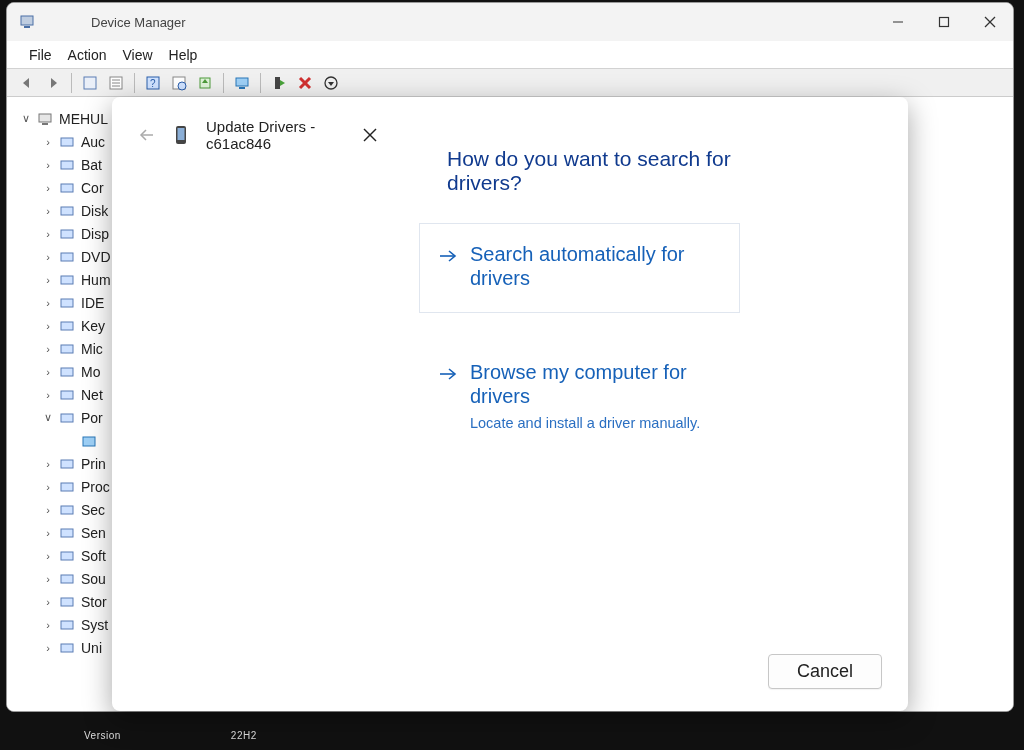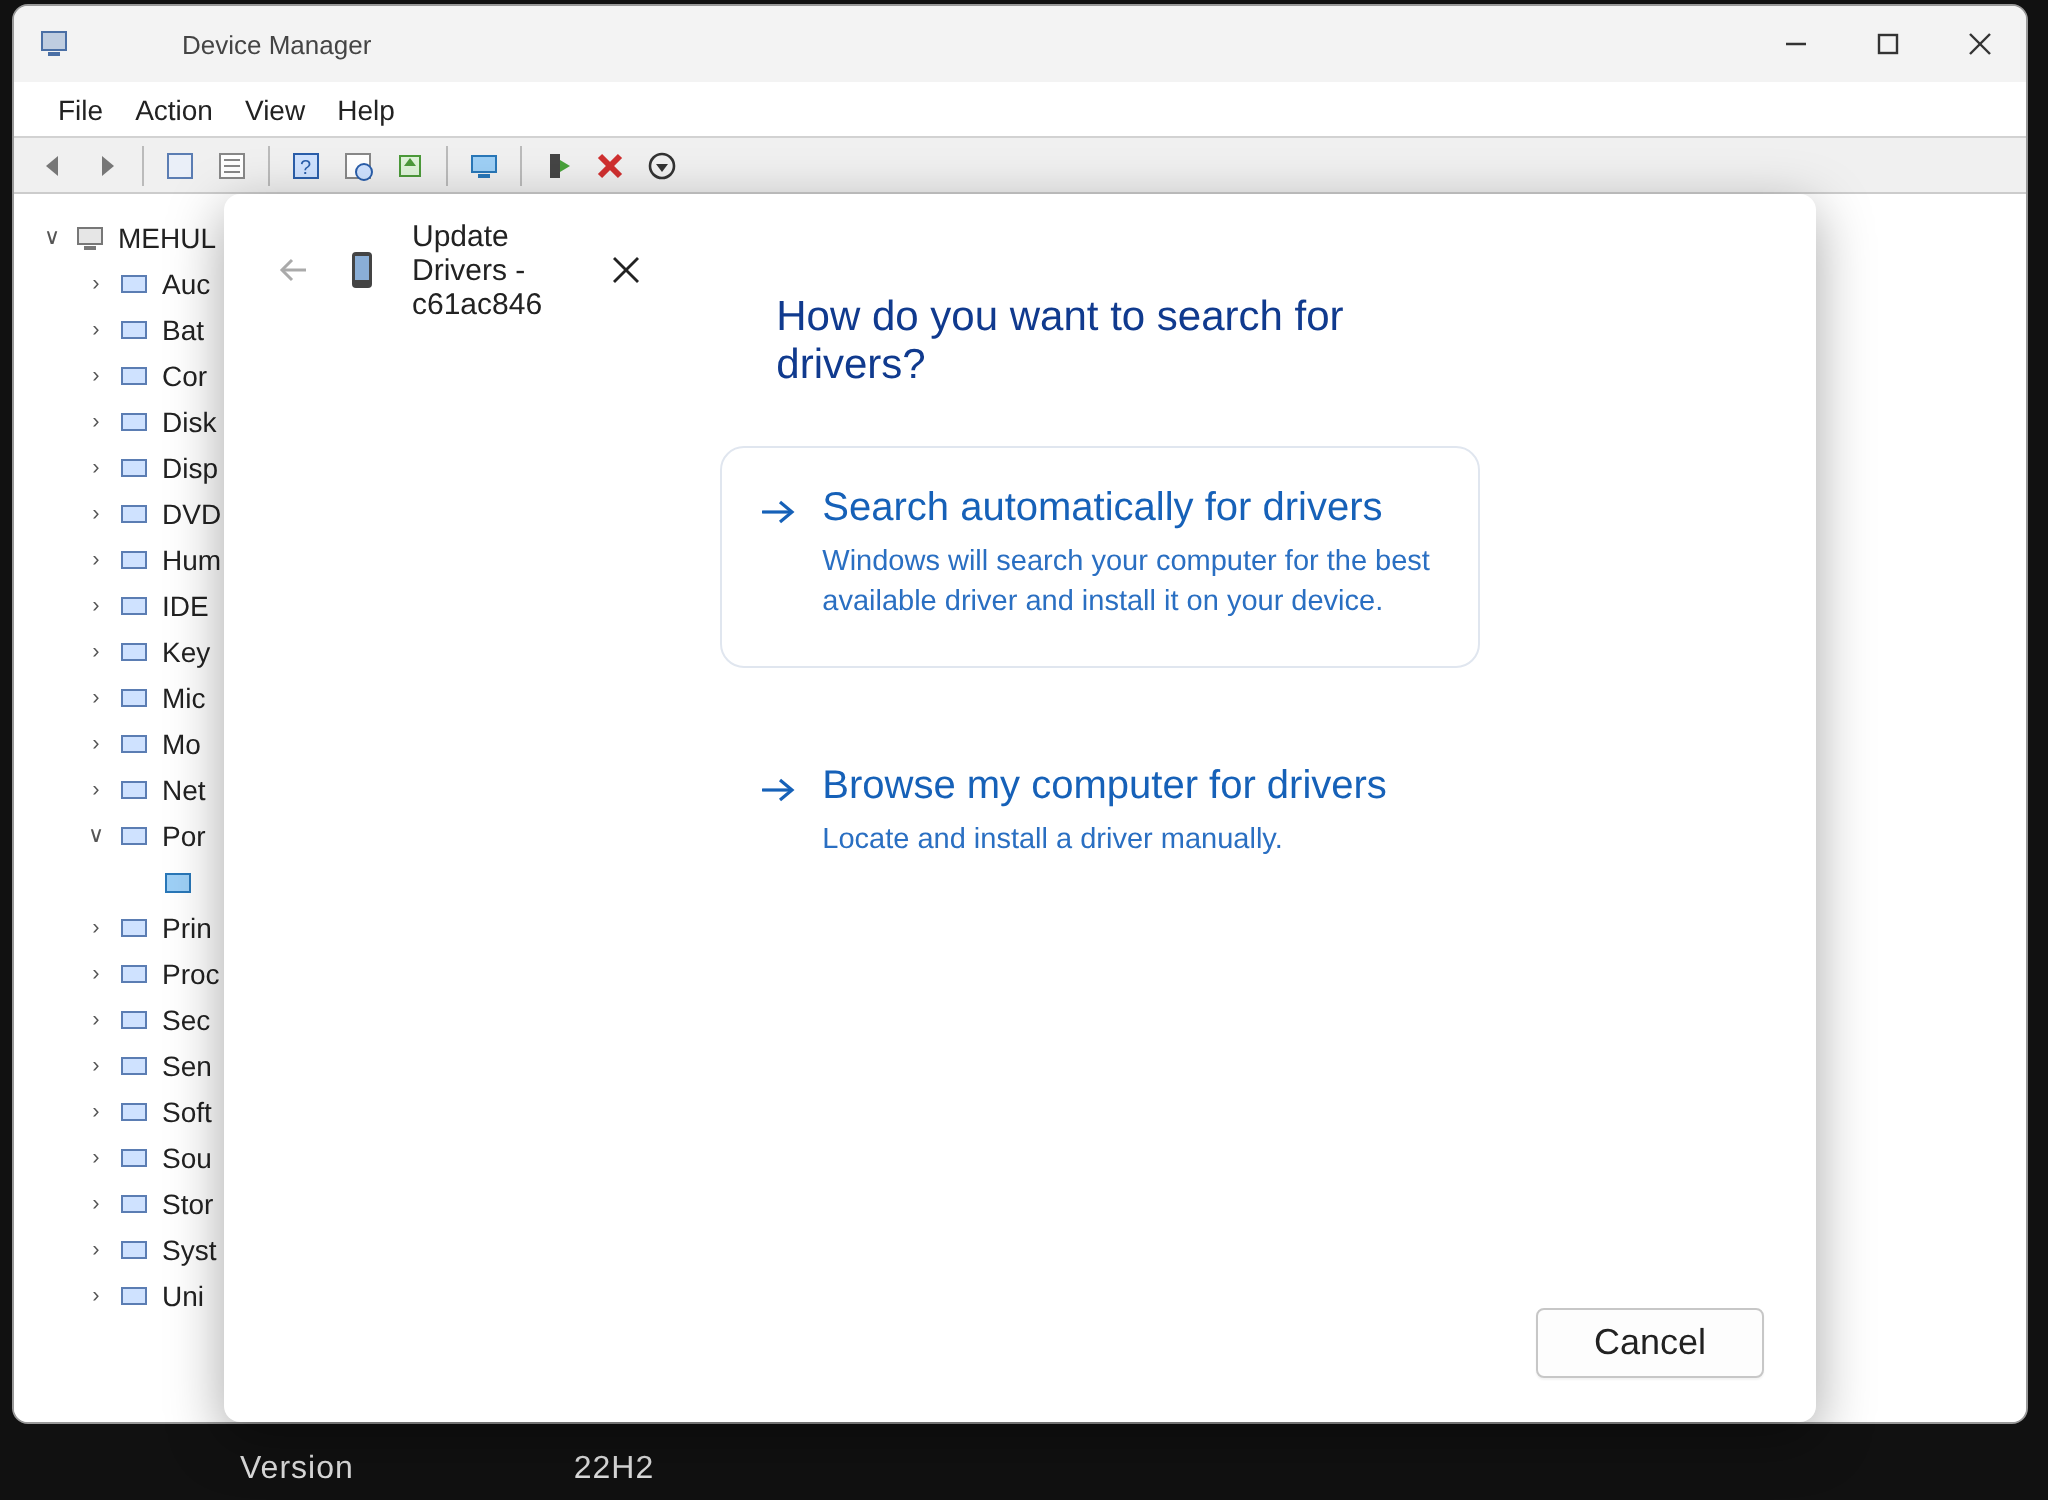--- a/index.html
+++ b/index.html
@@ -114,24 +114,24 @@
   }
   .tree .lbl { padding-left: 2px; }
   .indent-1 { padding-left: 22px; }
   .indent-2 { padding-left: 44px; }
   .statusbar-dark {
     position: absolute;
     left: 0; right: 0; bottom: 0;
     height: 30px;
     background: #111;
     color: #ddd;
-    font-size: 16px;
+    font-size: 10px;
     display: flex;
     align-items: center;
-    padding-left: 120px;
+    padding-left: 84px;
     gap: 110px;
     letter-spacing: .5px;
   }
 
   
   .modal {
     position: absolute;
     left: 112px;
     top: 97px;
     width: 796px;
@@ -174,21 +174,21 @@
     padding-right: 28px;
   }
   .question {
     margin-top: 32px;
     font-size: 21px;
     color: #103a8e;
     margin-left: 28px;
   }
   .option {
     border: 1px solid transparent;
-    border-radius: 12px;
+    border-radius: 0;
     padding: 18px 22px 22px 18px;
     margin-top: 28px;
     display: flex;
     gap: 12px;
   }
   .option.first { border-color: #e0e6ef; }
   .opt-arrow {
     width: 20px; color: #1661b8; font-size: 18px;
     flex-shrink: 0;
     position: relative;
@@ -590,21 +590,20 @@
 
     <div class="option first">
       <div class="opt-arrow">
         <svg width="20" height="20" viewBox="0 0 20 20">
             <line x1="2" y1="10" x2="16" y2="10" stroke="#1661b8" stroke-width="1.6"></line>
             <polyline points="11,5 17,10 11,15" fill="none" stroke="#1661b8" stroke-width="1.6"></polyline>
           </svg>
       </div>
       <div class="opt-text">
         <div class="opt-title">Search automatically for drivers</div>
-        <div class="opt-desc">Windows will search your computer for the best available driver and install it on your device.</div>
       </div>
     </div>
 
     <div class="option">
       <div class="opt-arrow">
         <svg width="20" height="20" viewBox="0 0 20 20">
             <line x1="2" y1="10" x2="16" y2="10" stroke="#1661b8" stroke-width="1.6"></line>
             <polyline points="11,5 17,10 11,15" fill="none" stroke="#1661b8" stroke-width="1.6"></polyline>
           </svg>
       </div>

